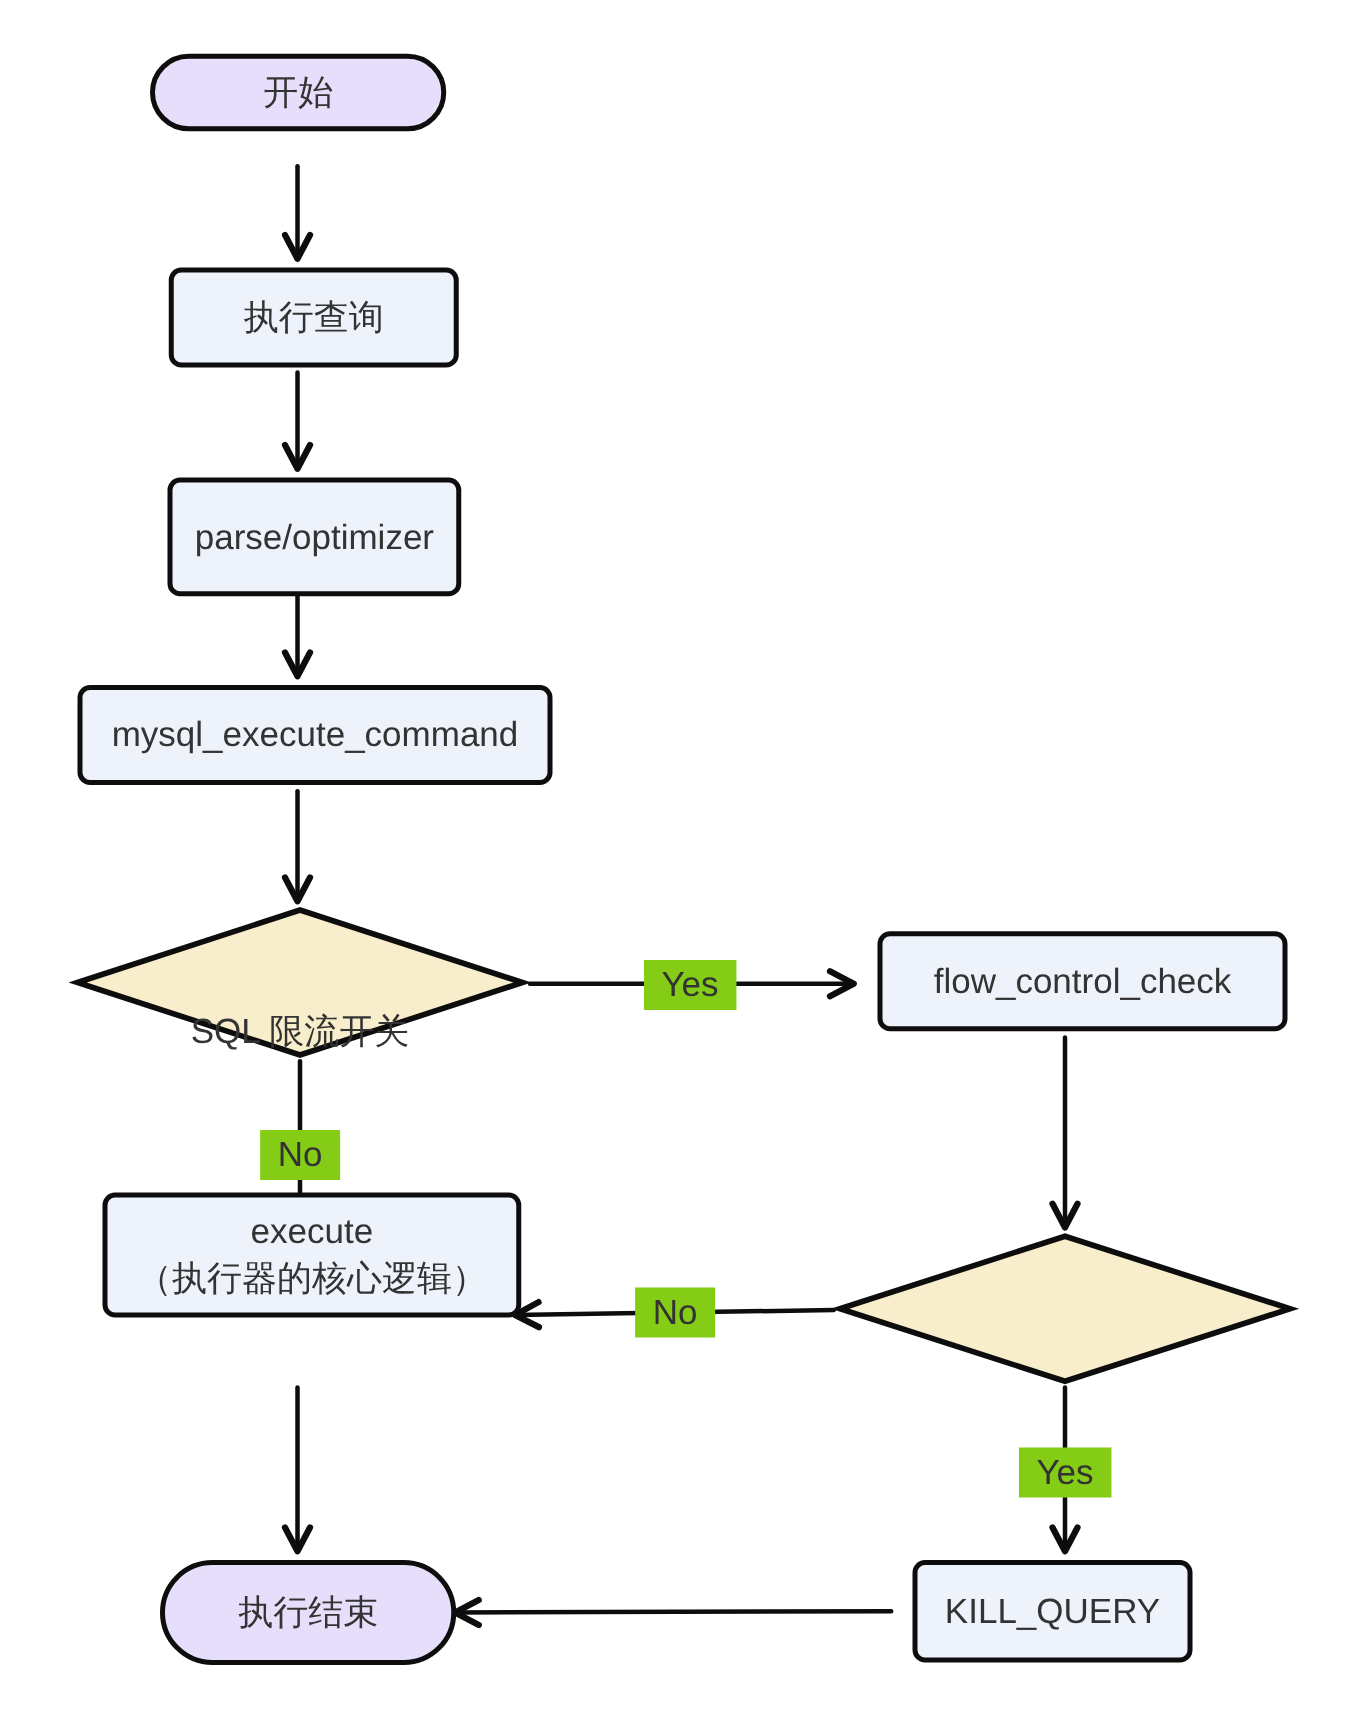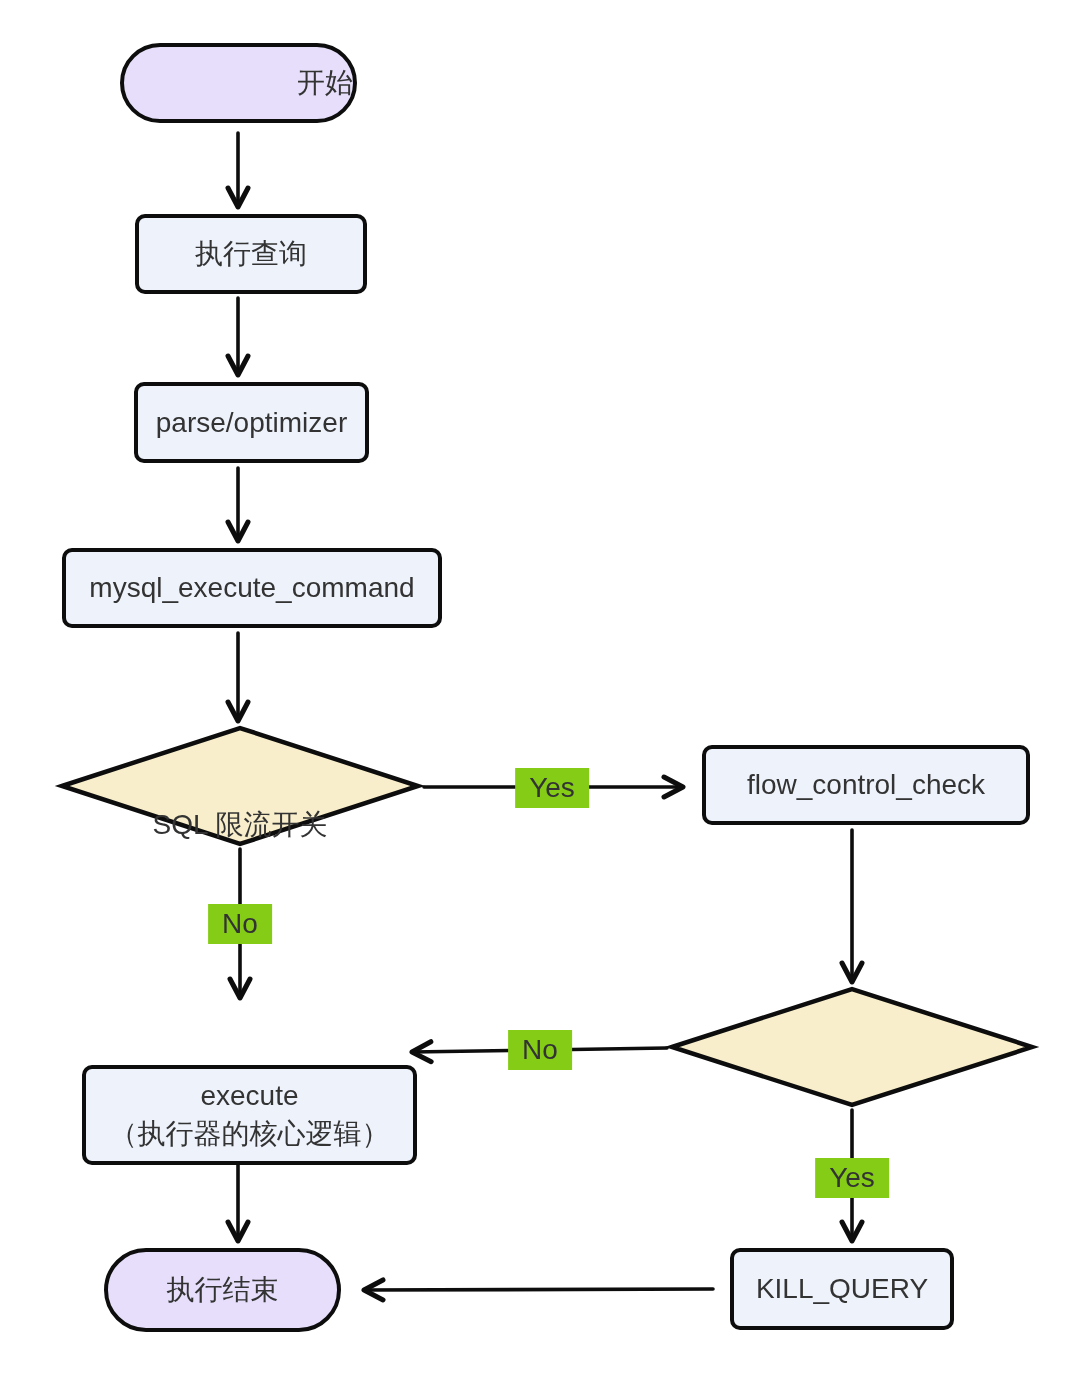--- a/index.html
+++ b/index.html
@@ -80,55 +80,55 @@
       <line x1="424" y1="787" x2="683" y2="787" marker-end="url(#arrowhead)"></line>
       <line x1="240" y1="849" x2="240" y2="998" marker-end="url(#arrowhead)"></line>
       <line x1="852" y1="830" x2="852" y2="982" marker-end="url(#arrowhead)"></line>
       <line x1="667" y1="1048" x2="412" y2="1052" marker-end="url(#arrowhead)"></line>
       <line x1="852" y1="1110" x2="852" y2="1241" marker-end="url(#arrowhead)"></line>
       <line x1="238" y1="1110" x2="238" y2="1241" marker-end="url(#arrowhead)"></line>
       <line x1="713" y1="1289" x2="364" y2="1290" marker-end="url(#arrowhead)"></line>
     </g>
   </svg>
 
-  <div class="node stadium" style="left:120px; top:43px; width:237px; height:80px;align-items:flex-end;">
+  <div class="node stadium" style="left:120px; top:43px; width:237px; height:62px;">
     <span>开始</span>
   </div>
 
   <div class="node process" style="left:123px; top:214px; width:232px; height:80px;">
     <span>执行查询</span>
   </div>
 
-  <div class="node process" style="left:122px; top:382px; width:235px; height:81px;">
+  <div class="node process" style="left:122px; top:382px; width:235px; height:95px;">
     <span>parse/optimizer</span>
   </div>
 
   <div class="node process" style="left:50px; top:548px; width:380px; height:80px;">
     <span>mysql_execute_command</span>
   </div>
 
   <div class="diamond-label" style="left:62px; top:728px; width:356px; height:116px;">
     <span>SQL 限流开关</span>
   </div>
 
   <div class="node process" style="left:690px; top:745px; width:328px; height:80px;text-align:center;">
     <span>flow_control_check</span>
   </div>
 
 
-  <div class="node process" style="left:70px; top:1065px; width:335px; height:100px;">
+  <div class="node process" style="left:70px; top:954px; width:335px; height:100px;">
     <span>execute</span>
     <span>（执行器的核心逻辑）</span>
   </div>
 
   <div class="node process" style="left:718px; top:1248px; width:224px; height:82px;">
     <span>KILL_QUERY</span>
   </div>
 
-  <div class="node stadium" style="left:104px; top:1248px; width:237px; height:84px;">
+  <div class="node stadium" style="left:128px; top:1248px; width:237px; height:84px;">
     <span>执行结束</span>
   </div>
 
   <div class="edge-label" style="left:552px; top:788px;">Yes</div>
   <div class="edge-label" style="left:240px; top:924px;">No</div>
   <div class="edge-label" style="left:540px; top:1050px;">No</div>
   <div class="edge-label" style="left:852px; top:1178px;">Yes</div>
 
 </div>
 

